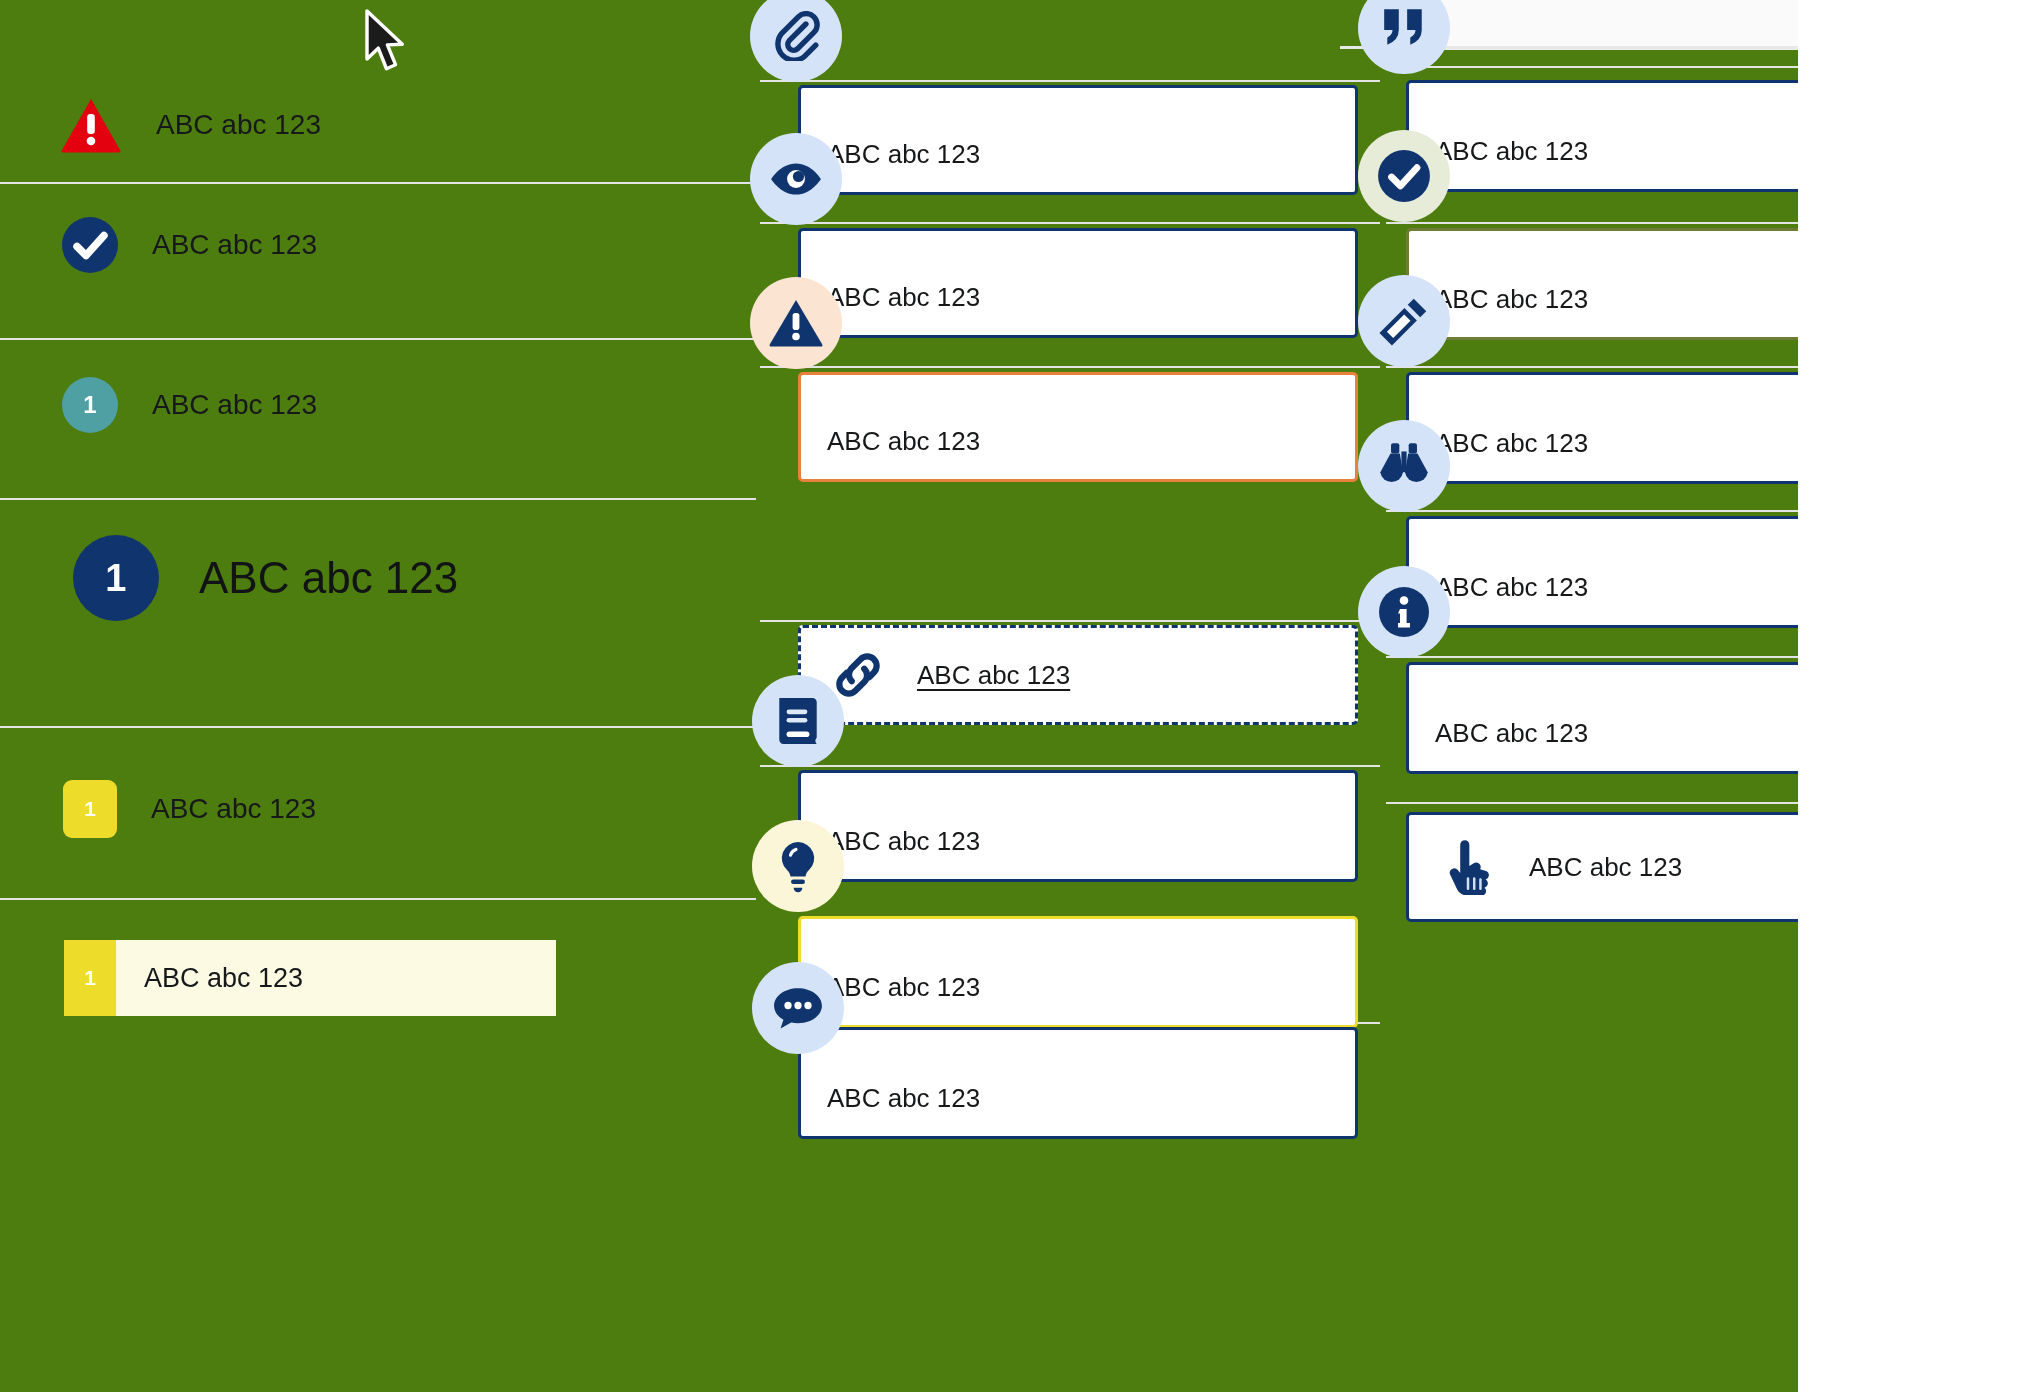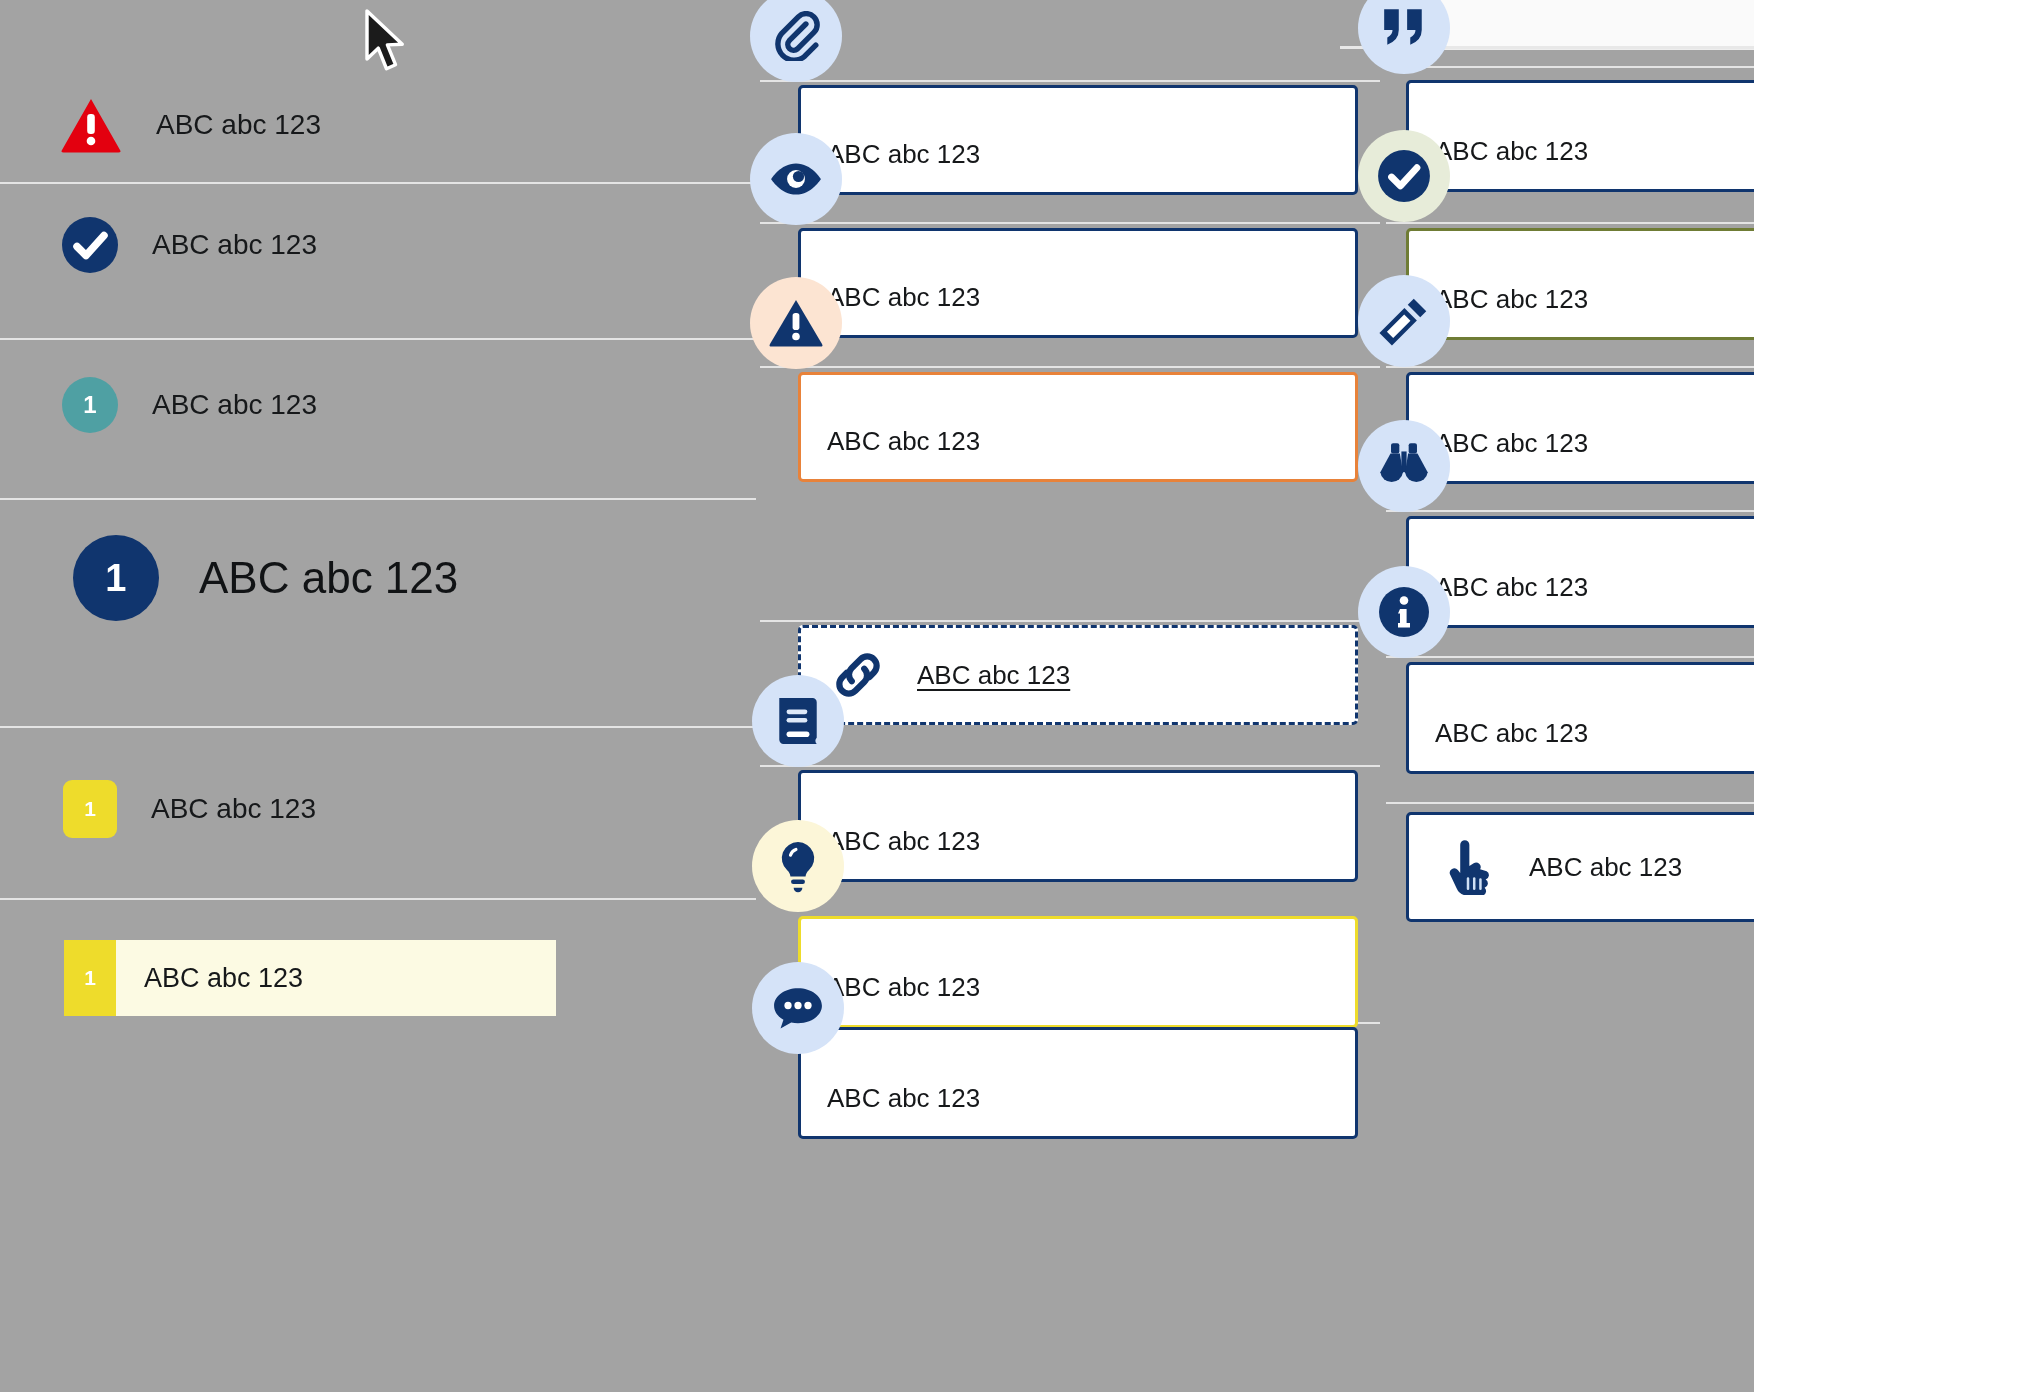--- a/index.html
+++ b/index.html
@@ -6,22 +6,23 @@
   html, body {
     margin: 0;
     padding: 0;
     background: #ffffff;
     font-family: "Liberation Sans", sans-serif;
   }
   #stage {
     position: relative;
     width: 1754px;
     height: 1392px;
-    background: #a3a3a3;
+    background: #4d7c0f;
     overflow: hidden;
+    padding-left: 44px;
   }
 
   
   .top-panel {
     position: absolute;
     left: 1386px;
     top: -46px;
     width: 660px;
     height: 96px;
     background: #fafafa;

